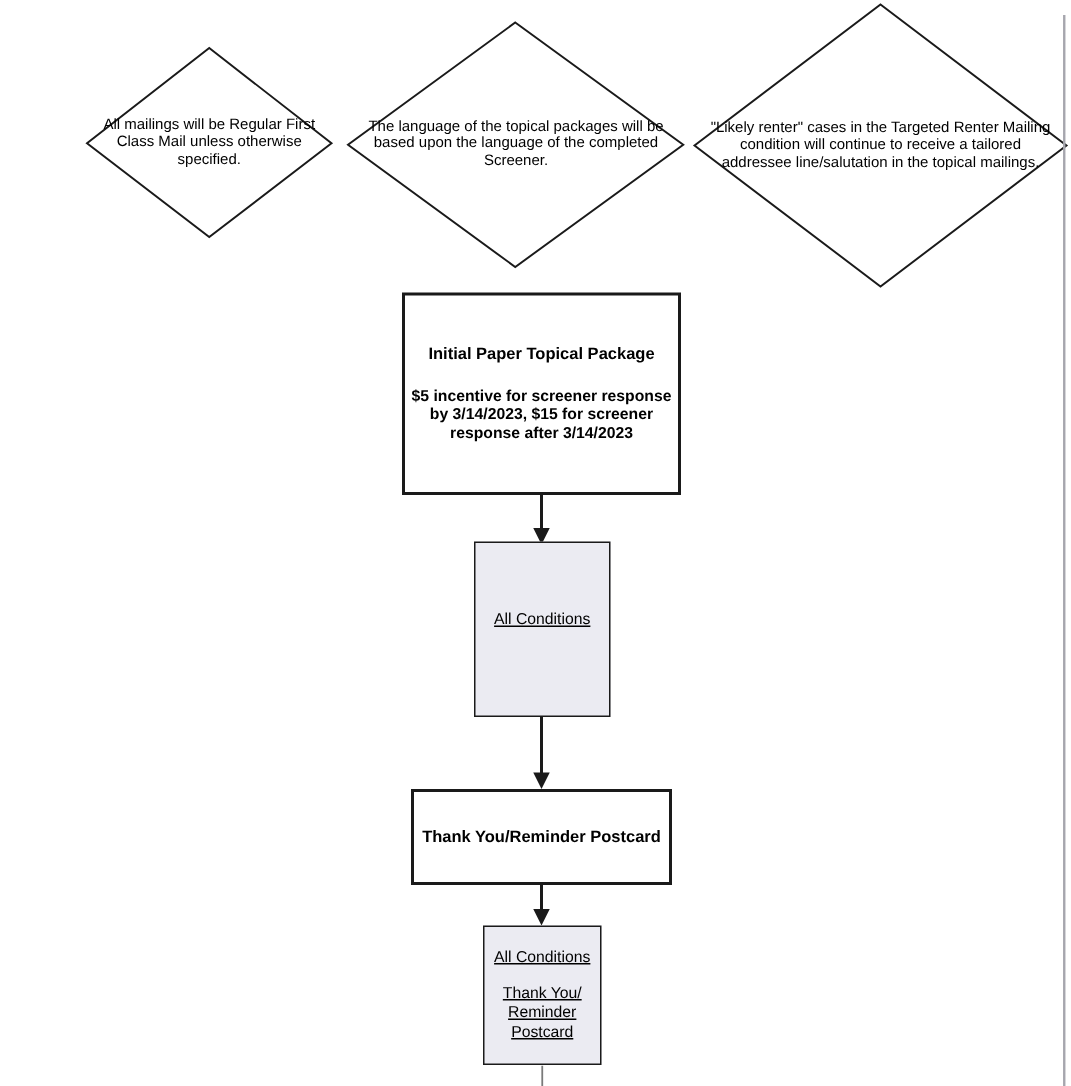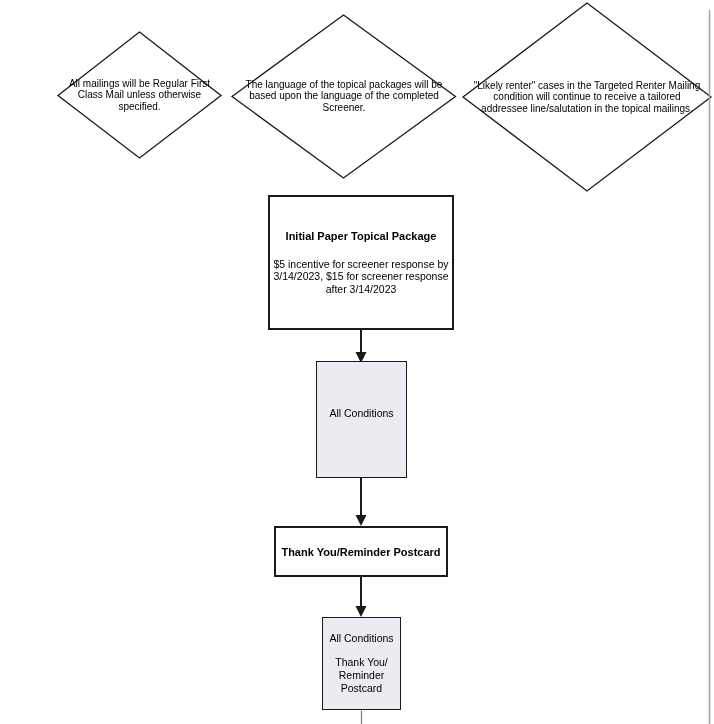--- a/index.html
+++ b/index.html
@@ -75,30 +75,31 @@
   }
   #initial-box {
     left: 268px; top: 195px; width: 186px; height: 135px;
     font-size: 10.5px; line-height: 12.5px;
   }
   #initial-box .box-title {
     font-weight: bold;
     font-size: 11px;
     margin-bottom: 15px;
   }
-  #initial-box .box-body { width: 182px; }
+  #initial-box .box-body { width: 182px; font-weight: bold; }
   #thankyou-box {
-    left: 274px; top: 526px; width: 174px; height: 51px;
+    left: 274px; top: 526px; width: 174px; height: 64px;
     font-weight: bold; font-size: 11px;
   }
   .shaded-box {
     background: var(--shaded_bg, #ebebf2);
     border-width: 1px;
     font-size: 10.5px;
     line-height: 13px;
+    text-decoration: underline;
   }
   #cond-box-1 { left: 316px; top: 361px; width: 91px; height: 117px; }
   #cond-box-1 .box-header { margin-bottom: 12px; }
   #cond-box-2 { left: 322px; top: 617px; width: 79px; height: 93px; }
   #cond-box-2 .box-header { margin-bottom: 11px; }
   .lines { white-space: pre-line; }
 </style>
 </head>
 <body>
 

